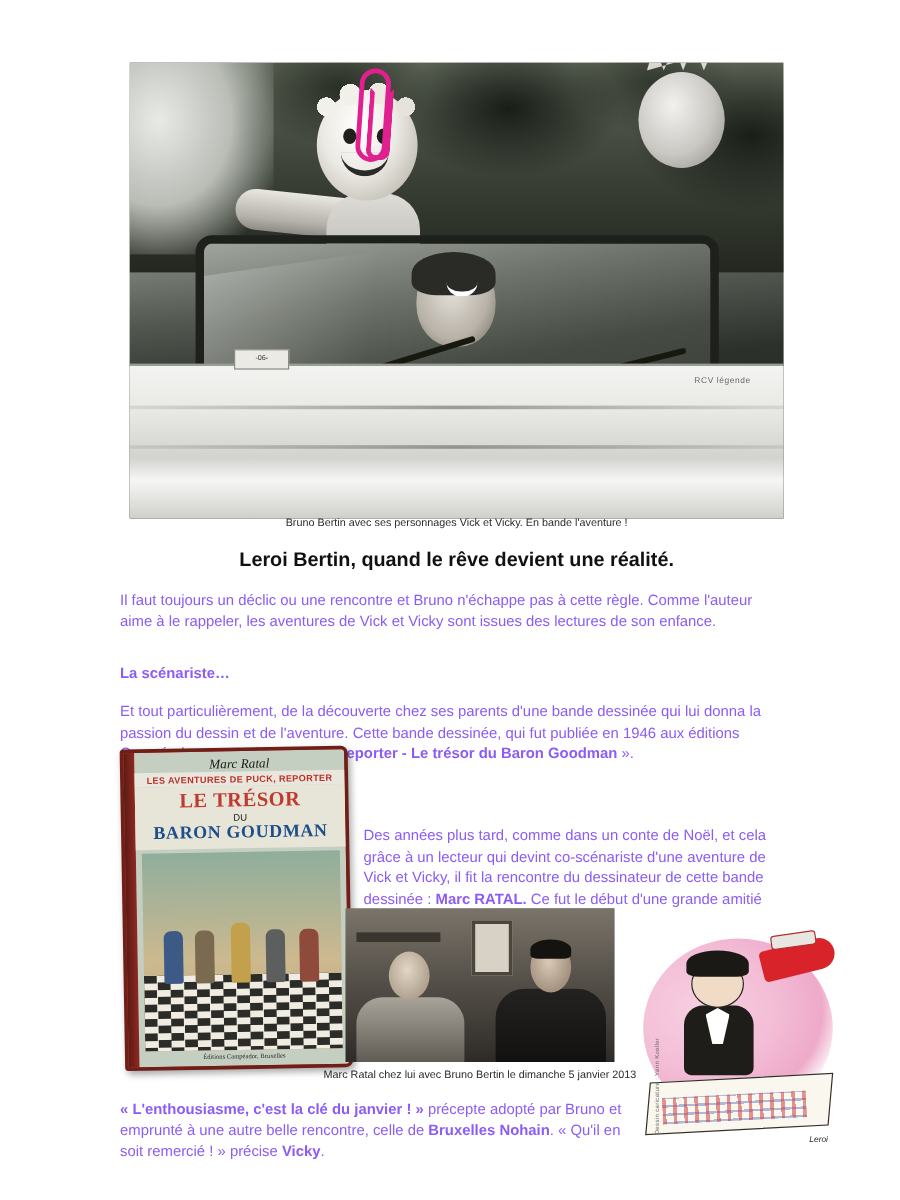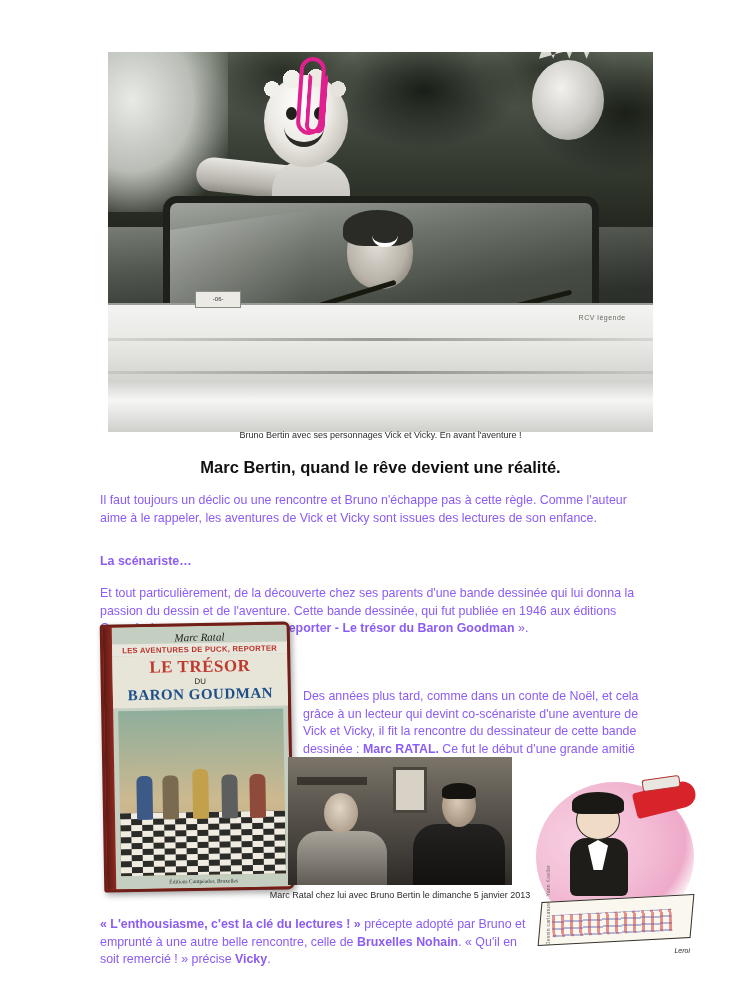--- a/index.html
+++ b/index.html
@@ -552,23 +552,23 @@
     <div class="car-body">
       <div class="car-crease" style="top:26%;"></div>
       <div class="car-crease" style="top:52%;"></div>
     </div>
 
     <div class="plate">-06-</div>
     <div class="brand-text">RCV légende</div>
   </div>
 </div>
 
-<div class="caption caption-top">Bruno Bertin avec ses personnages Vick et Vicky. En avant l'aventure !</div>
-
-<div class="headline">Marc Bertin, quand le rêve devient une réalité.</div>
+<div class="caption caption-top">Bruno Bertin avec ses personnages Vick et Vicky. En bande l'aventure !</div>
+
+<div class="headline">Leroi Bertin, quand le rêve devient une réalité.</div>
 
 <div class="para p-intro">Il faut toujours un déclic ou une rencontre et Bruno n'échappe pas à cette règle. Comme l'auteur aime à le rappeler, les aventures de Vick et Vicky sont issues des lectures de son enfance.</div>
 
 <div class="para p-decouverte">La scénariste…</div>
 
 <div class="para p-2">
   <span>Et tout particulièrement, de la découverte chez  ses parents d'une bande dessinée qui lui donna la passion du dessin et de l'aventure. Cette bande dessinée, qui fut publiée en 1946 aux éditions Campéador, a pour titre : « </span><b>Puck reporter - Le trésor du Baron Goodman</b><span> ».</span>
 </div>
 
 <div class="para p-3">
@@ -617,14 +617,14 @@
   <div class="cari-scribble"></div>
   <div class="cari-body"></div>
   <div class="cari-shirt"></div>
   <div class="cari-head"></div>
   <div class="cari-hair"></div>
   <div class="cari-credit">Dessin caricature : Yann Koeller</div>
   <div class="cari-sign">Leroi</div>
 </div>
 
 <div class="para p-quote">
-  <b>« L'enthousiasme, c'est la clé du lectures ! »</b><span> précepte adopté par Bruno et emprunté à une autre belle rencontre, celle de </span><b>Bruxelles Nohain</b><span>. « Qu'il en soit remercié ! » précise </span><b>Vicky</b><span>.</span>
+  <b>« L'enthousiasme, c'est la clé du janvier ! »</b><span> précepte adopté par Bruno et emprunté à une autre belle rencontre, celle de </span><b>Bruxelles Nohain</b><span>. « Qu'il en soit remercié ! » précise </span><b>Vicky</b><span>.</span>
 </div>
 
 </body></html>

